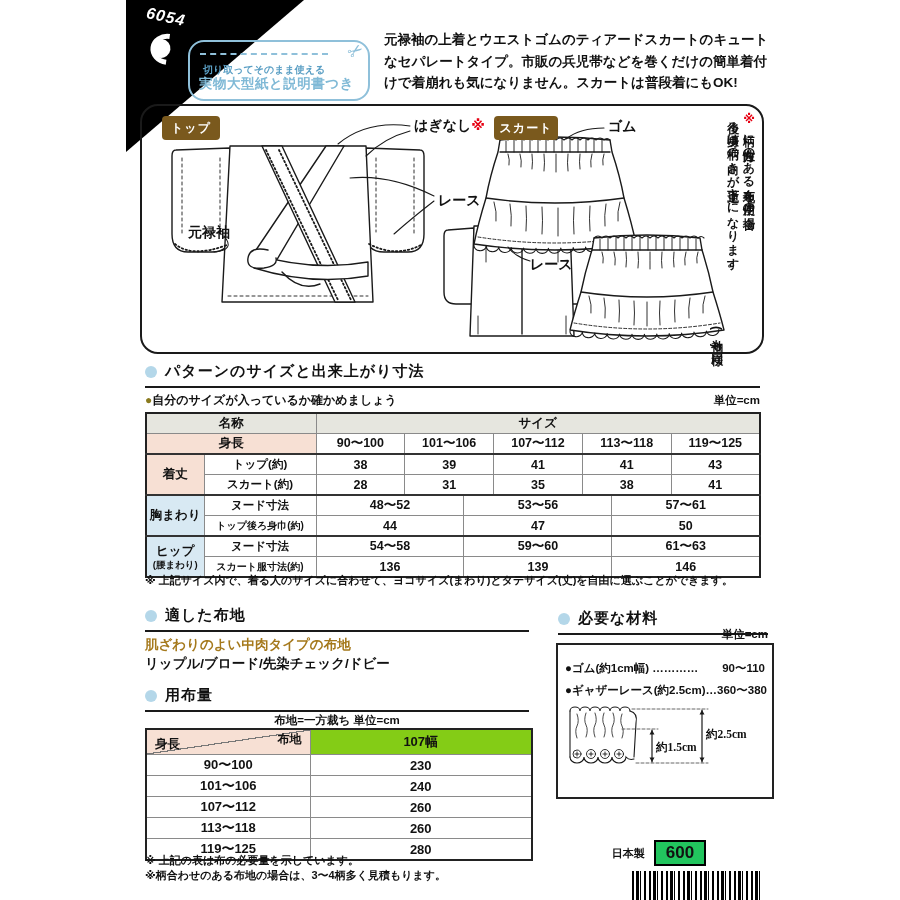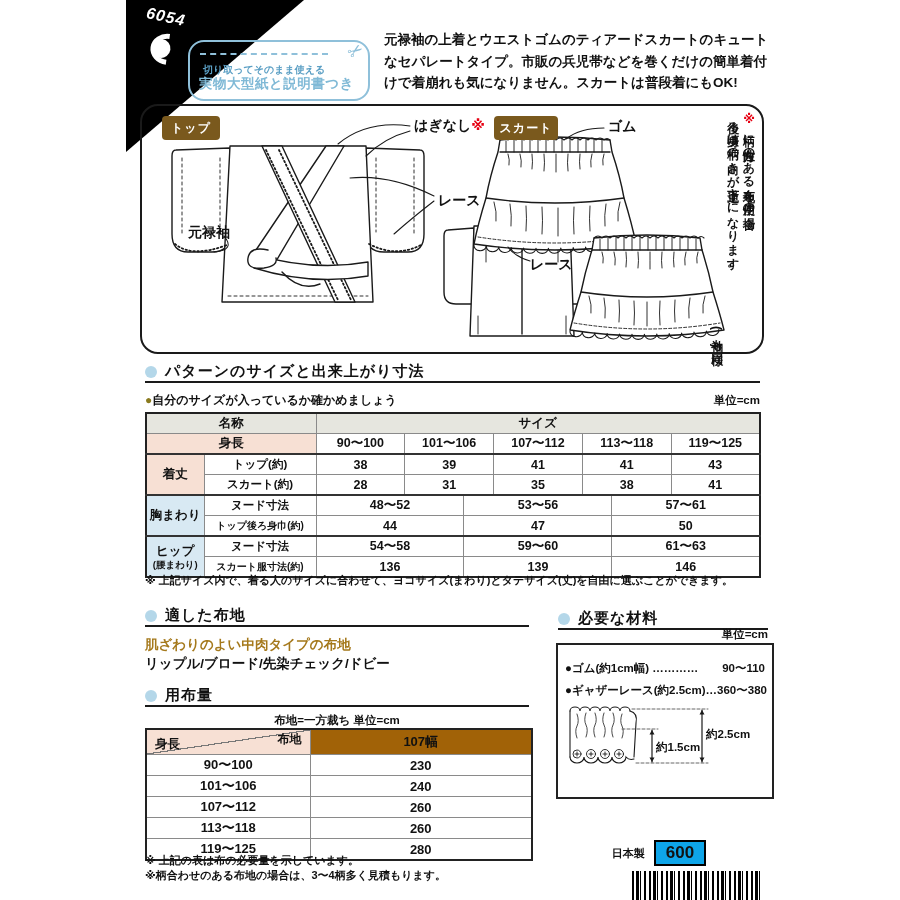--- a/index.html
+++ b/index.html
@@ -23,21 +23,21 @@
   
   .illus{left:140px;top:104px;width:620px;height:246px;border:2.5px solid #1a1a1a;border-radius:18px;}
   .badge{background:#7a591d;color:#fff;font-weight:bold;font-size:12px;border-radius:4px;
          display:flex;align-items:center;justify-content:center;letter-spacing:1px;}
   .ilabel{font-size:14px;font-weight:bold;white-space:nowrap;}
   .red{color:#e60012;}
   .vnote{top:6px;right:6px;height:236px;writing-mode:vertical-rl;font-size:12px;
          font-weight:bold;line-height:1.32;}
   .vnote .vcol3{text-align:end;}
   
-  .heading{display:flex;align-items:center;gap:8px;border-bottom:2px solid #1a1a1a;}
+  .heading{display:flex;align-items:center;gap:8px;border-bottom:2px solid #1a1a1a;padding-bottom:5px;}
   .heading .dot{width:12px;height:12px;border-radius:50%;background:#b4d7e9;flex:0 0 auto;}
   .heading .t{font-weight:bold;font-size:15px;letter-spacing:1px;white-space:nowrap;}
   .subrow{display:flex;justify-content:space-between;align-items:center;font-weight:bold;font-size:12px;}
   .olive{color:#8a7a1e;}
   .unit{font-size:11.5px;font-weight:bold;}
   
   table{border-collapse:collapse;table-layout:fixed;}
   .sizetable{width:616px;border:2px solid #222;}
   .sizetable td{border:1px solid #8a8a8a;text-align:center;vertical-align:middle;height:19px;
                 padding:0;font-weight:bold;font-size:12.5px;background:#fff;
@@ -54,32 +54,32 @@
   .fabhl{color:#a5791c;font-weight:bold;font-size:13.5px;}
   .fabex{font-weight:bold;font-size:13.5px;}
   
   .yard{width:386px;border:2px solid #222;}
   .yard td{border:1px solid #8a8a8a;text-align:center;vertical-align:middle;height:20px;
            padding:0;font-weight:bold;font-size:13px;background:#fff;}
   .yard td.diag{background:linear-gradient(to bottom right,rgba(0,0,0,0) 48.8%,#777 48.8%,#777 51.2%,rgba(0,0,0,0) 51.2%),#f7e0d4;
                 position:relative;height:24px;}
   .yard .dt{position:absolute;top:1px;right:8px;font-size:12px;}
   .yard .db{position:absolute;bottom:1px;left:8px;font-size:12.5px;}
-  td.yellow{background:#a16207;}
+  td.yellow{background:#84cc16;}
   .ynotes{font-size:11px;font-weight:bold;line-height:1.4;white-space:nowrap;}
   
   .matbox{left:556px;top:643px;width:214px;height:152px;border:2px solid #222;}
   .mitem{display:flex;justify-content:space-between;font-size:11.5px;font-weight:bold;
          padding:0 7px;white-space:nowrap;}
-  .dim{font-size:11.5px;font-weight:bold;white-space:nowrap;}
+  .dim{font-size:11.5px;font-weight:bold;white-space:nowrap;font-family:Liberation Serif, serif;}
   
   .credits{left:553px;top:799px;width:224px;text-align:right;font-size:10.5px;font-weight:bold;line-height:1.55;}
   .madein{left:553px;top:840px;width:212px;display:flex;justify-content:center;align-items:center;gap:9px;}
   .madein .jp{font-size:11px;font-weight:bold;}
-  .pricebox{border:2px solid #000;font-size:17px;font-weight:bold;padding:1px 10px;background:#0ea5e9;}
+  .pricebox{border:2px solid #000;font-size:17px;font-weight:bold;padding:1px 10px;background:#22c55e;}
   .barcode{left:632px;top:871px;width:130px;height:29px;
     background:repeating-linear-gradient(90deg,#000 0 2px,#fff 2px 4px,#000 4px 7px,#fff 7px 8px,#000 8px 9px,#fff 9px 12px,#000 12px 14px,#fff 14px 17px);}
   svg{display:block;}
 </style>
 </head>
 <body>
 
 <div class="abs corner"></div>
 <div class="abs patnum">6054</div>
 <svg class="abs logo" viewBox="0 0 44 40">

